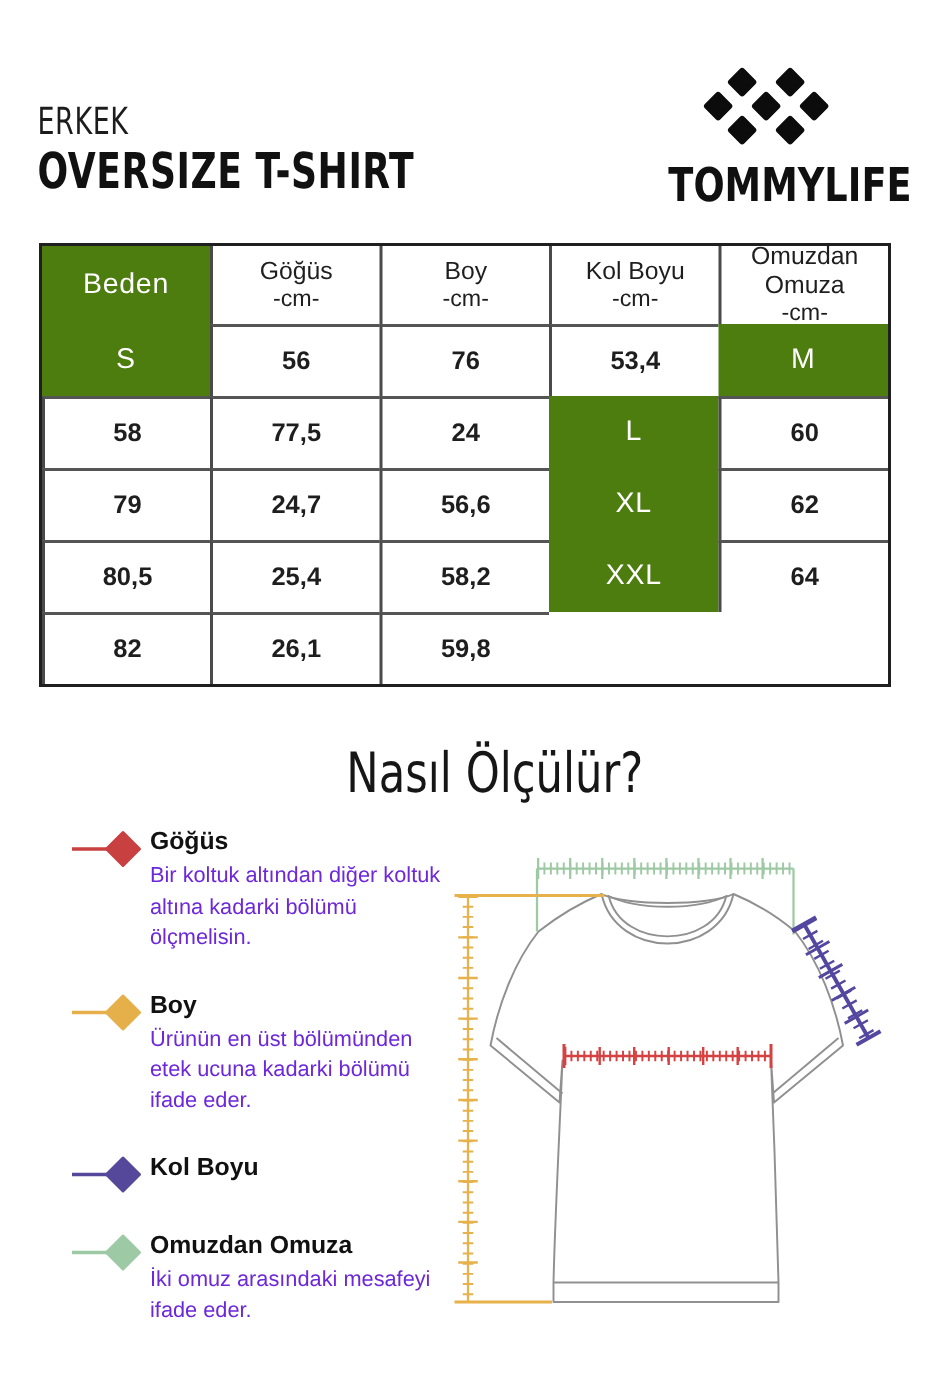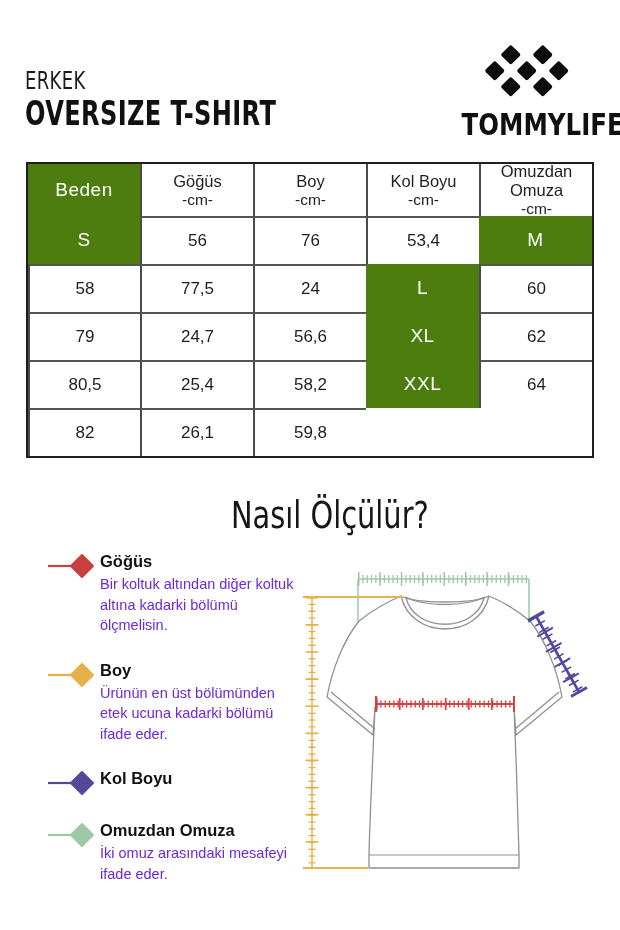--- a/index.html
+++ b/index.html
@@ -10,38 +10,38 @@
   }
   .cond { font-family:"DejaVu Sans","Liberation Sans",sans-serif; white-space:nowrap; }
 
   
   .title-block { position:absolute; left:25px; top:68px; }
   .category { font-size:25px; font-weight:400; color:#1c1c1c; letter-spacing:.5px;
               transform:scaleX(.72); transform-origin:left top; line-height:1.05; }
   .main-title { font-size:33px; font-weight:bold; color:#111; letter-spacing:.5px;
               transform:scaleX(.73); transform-origin:left top; line-height:1.1; margin-top:2px; }
 
-  .brand-block { position:absolute; right:8px; top:44px; width:172px; }
+  .brand-block { position:absolute; right:24px; top:44px; width:172px; }
   .brand-diamonds { display:block; margin:0 auto 4px auto; }
   .brand-name { font-size:31px; font-weight:bold; color:#101010; letter-spacing:0px;
                 transform:scaleX(.79); transform-origin:center top; display:inline-block; }
 
   
   .size-table {
     position:absolute; left:26px; top:162px; width:568px;
     display:grid; grid-template-columns:112px repeat(4,1fr);
     grid-template-rows:52px repeat(5,48px);
     border:2px solid #1f1f1f; background:#fff;
   }
   .st-cell { display:flex; flex-direction:column; align-items:center; justify-content:center;
              text-align:center; }
   .st-black { background:#4d7c0f; color:#fff; font-size:19px; letter-spacing:.5px; }
   .st-head  { font-size:16.5px; color:#1e1e1e; line-height:1.15; border-left:2px solid #4a4a4a; }
   .st-head .unit { font-size:15.5px; }
-  .st-val   { font-size:17px; color:#1e1e1e; border-left:2px solid #4a4a4a; border-top:2px solid #555; }
+  .st-val   { font-size:17px; color:#1e1e1e; border-left:2px solid #4a4a4a; border-top:2px solid #555;font-weight:bold; }
   .st-head .lbl { max-width:100px; white-space:normal; }
 
   
   .howto-title-wrap { position:absolute; left:0; top:494px; width:620px; text-align:center;padding-left:40px; }
   .howto-title { display:inline-block; font-size:37px; font-weight:400; color:#161616;
                  transform:scaleX(.78); transform-origin:center top; }
 
   
   .legend { position:absolute; left:44px; top:552px; width:252px; }
   .legend-item { margin-bottom:25px; display:flex; align-items:flex-start; }

